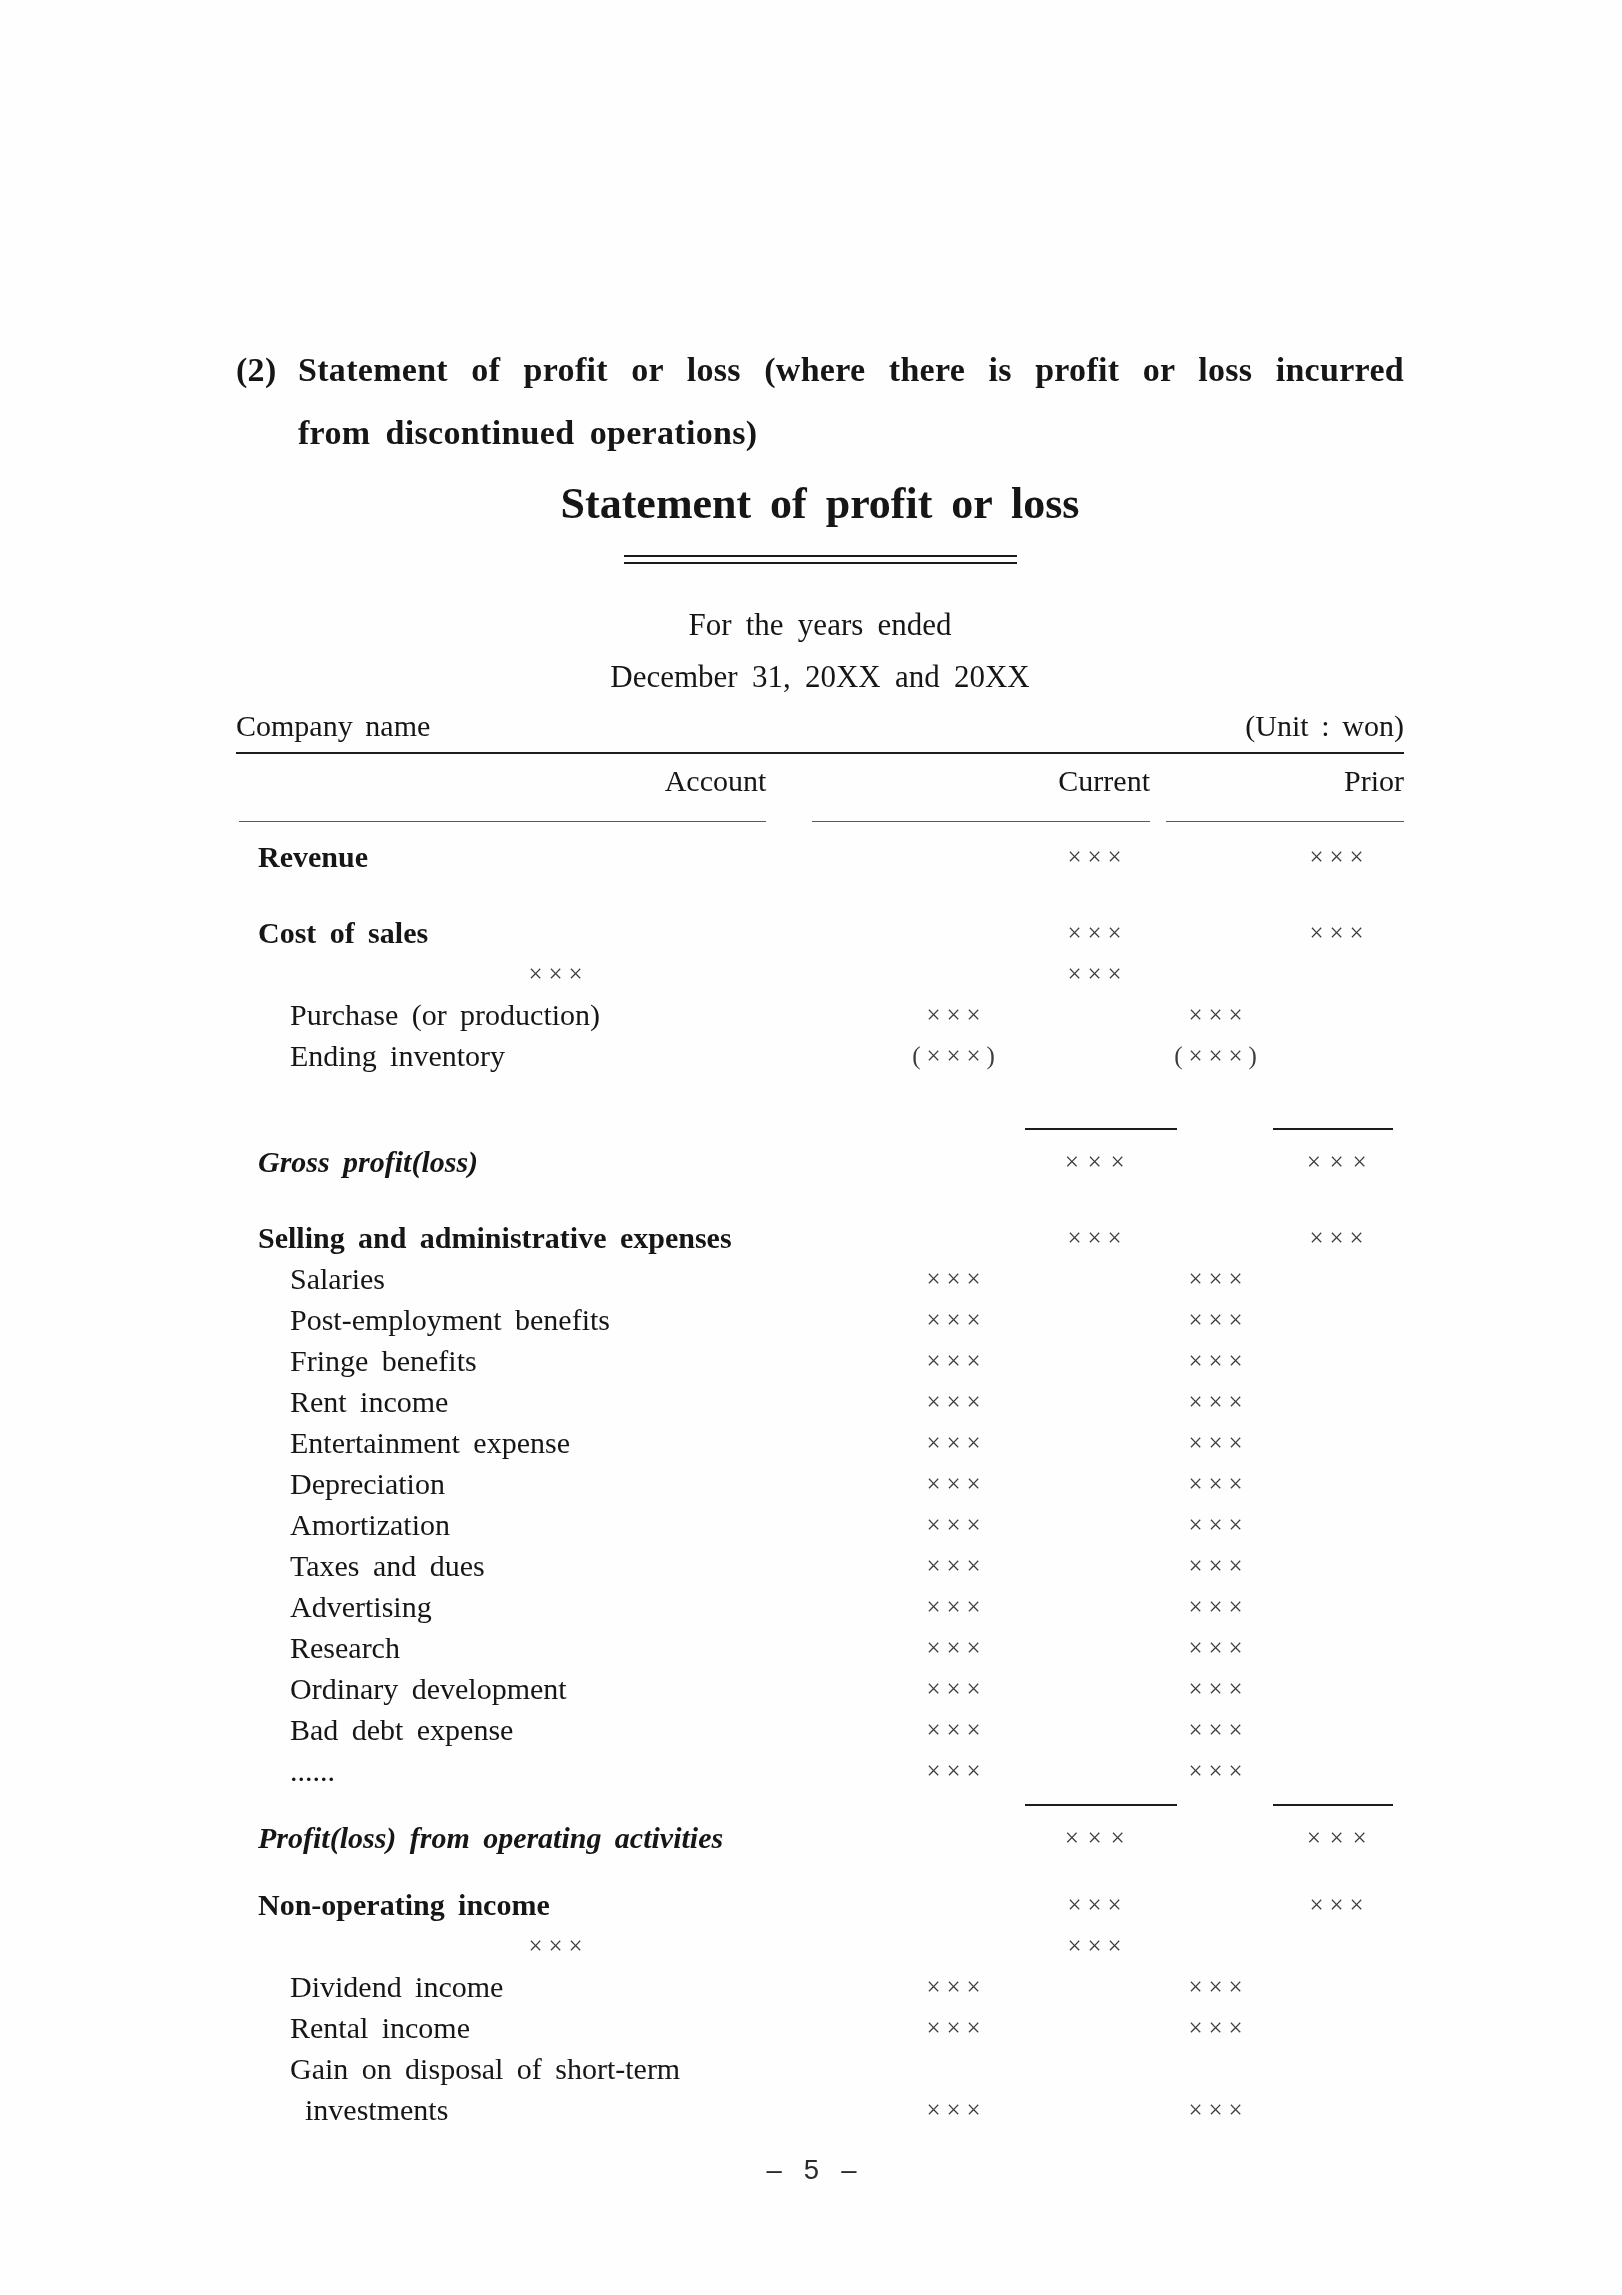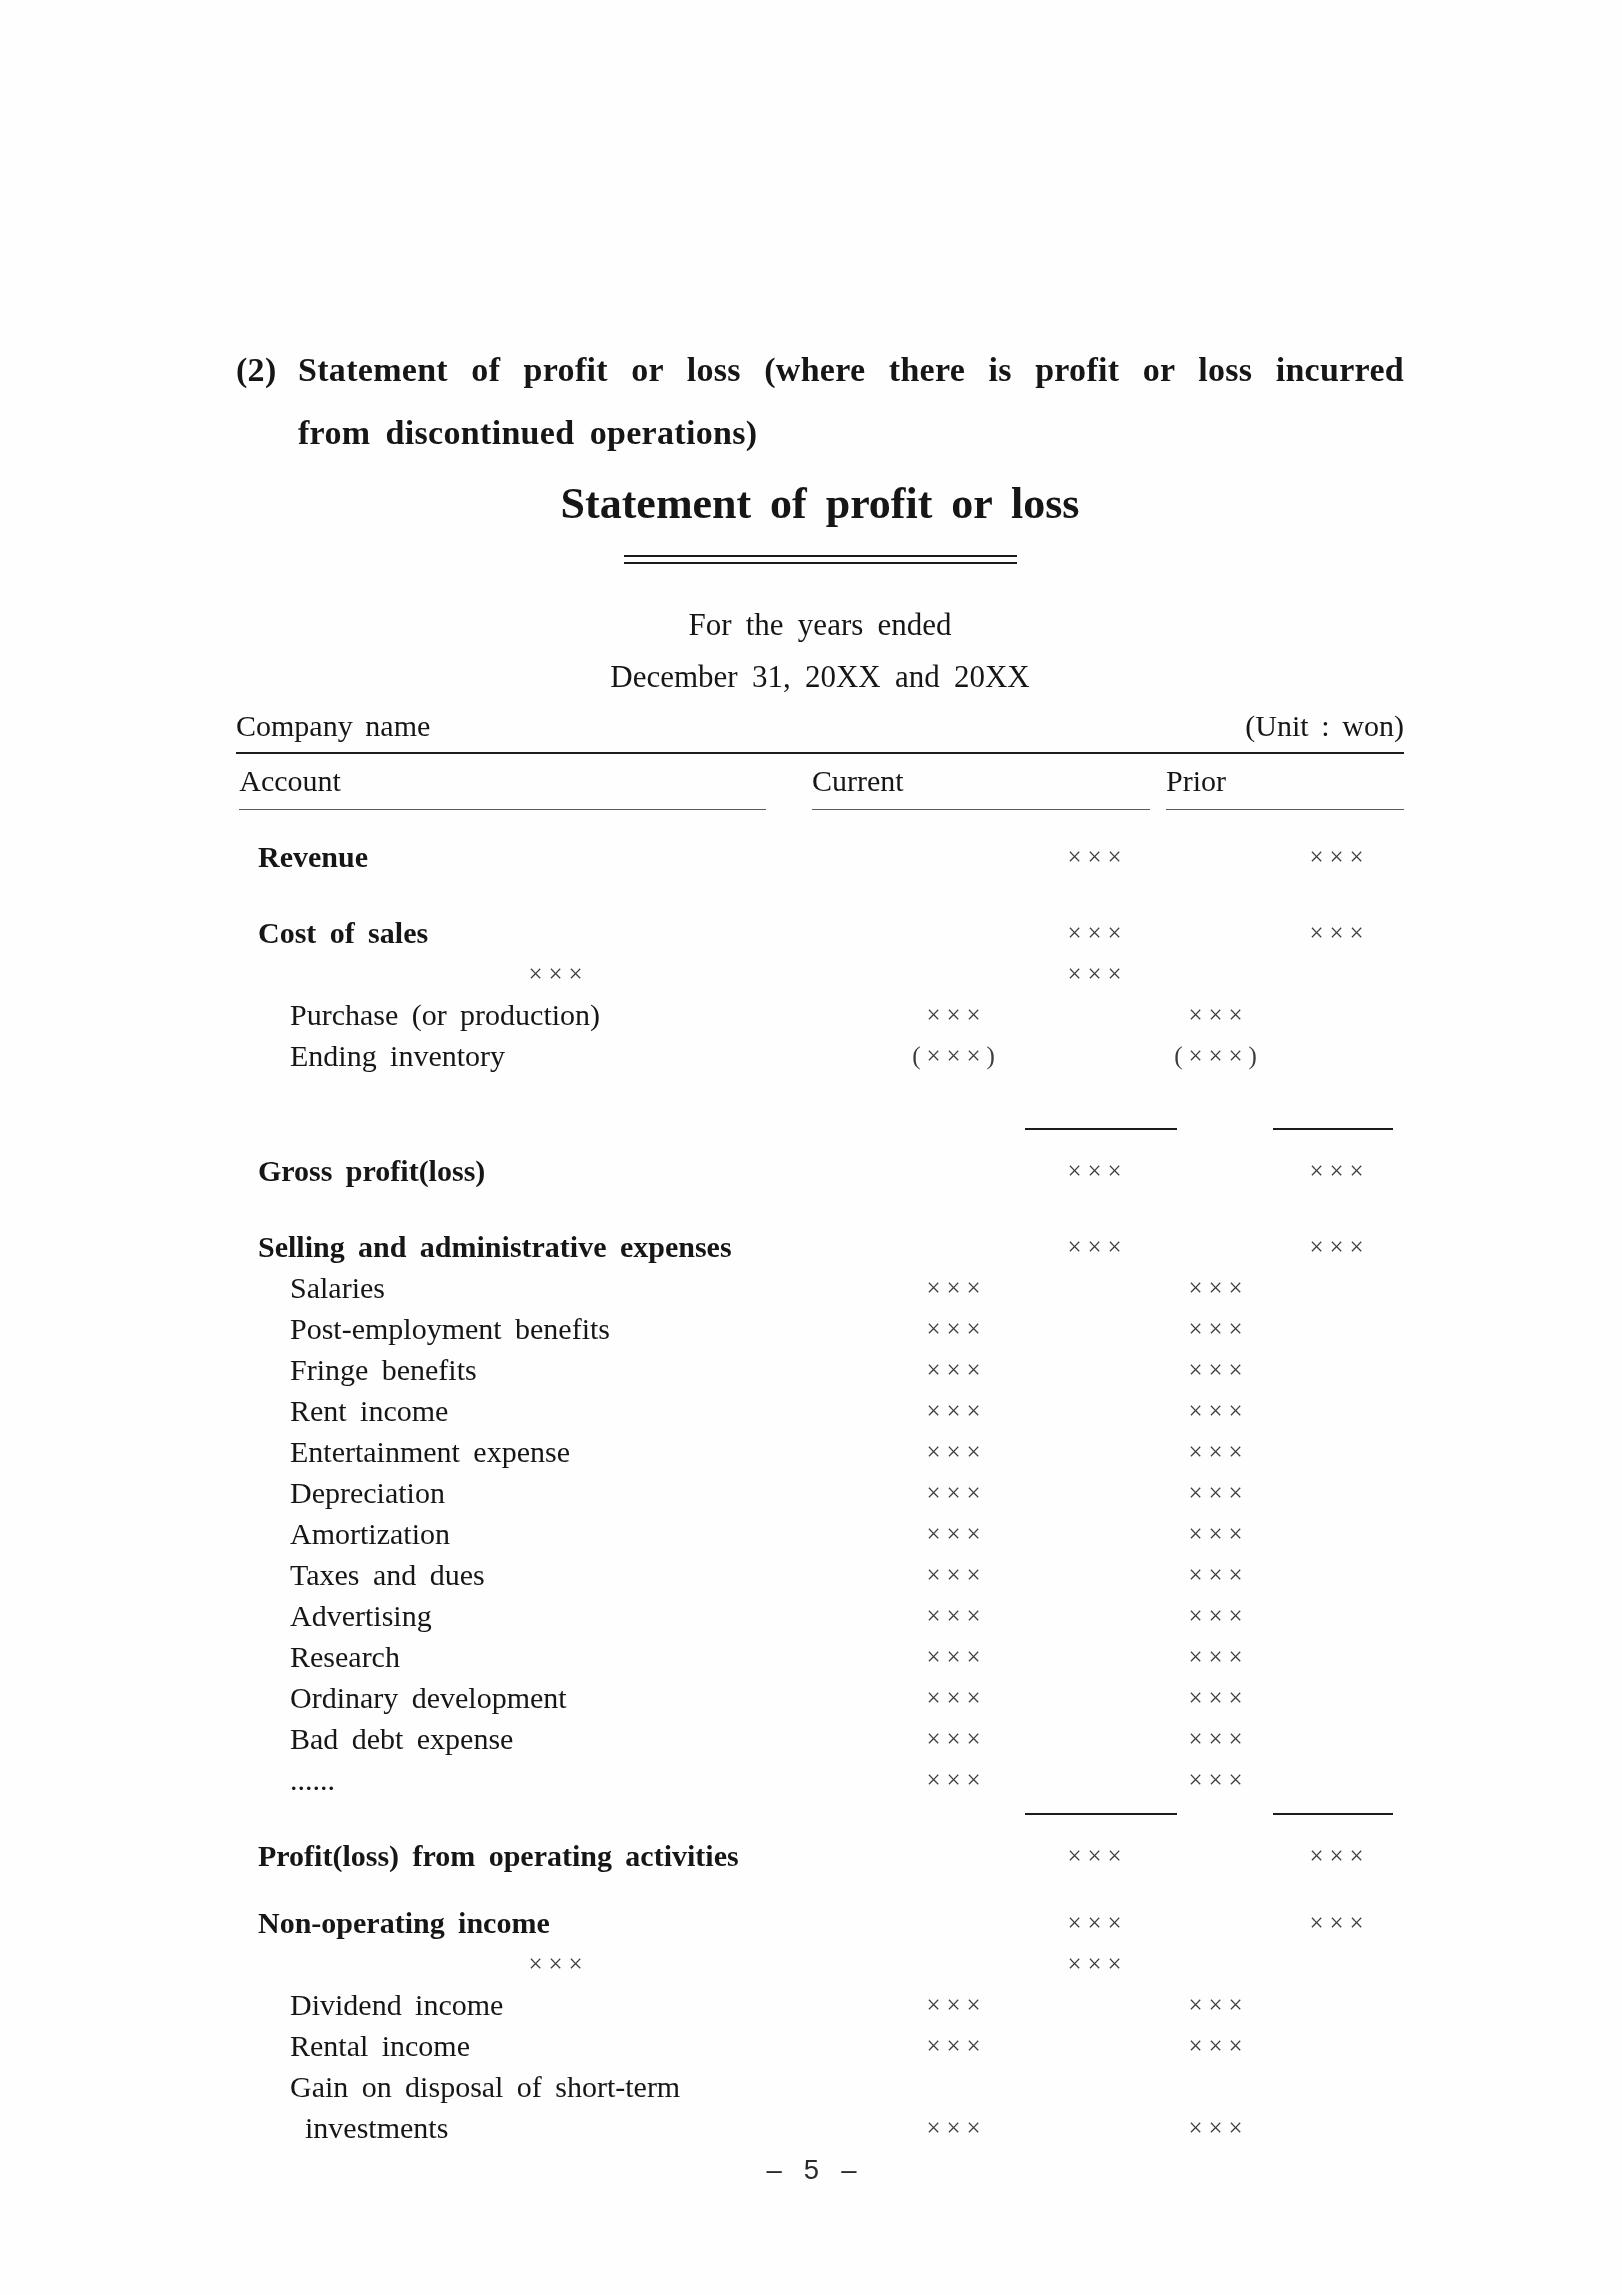--- a/index.html
+++ b/index.html
@@ -66,43 +66,43 @@
   }
   
   .col-headers{
     position:relative;
     height:65px;
     font-size:30px;
   }
   .col-head{
     position:absolute;
     top:0;
-    text-align:left;
+    text-align:right;
     padding-top:7.9px;
     line-height:37px;
     border-bottom:1.3px solid #5a5a5a;
-    height:56px;
+    height:68px;
     box-sizing:border-box;
   }
   .ch-account{left:3.3px;width:527px;}
   .ch-current{left:576px;width:338px;}
   .ch-prior{left:930px;width:238px;}
   
   .trow{
     display:grid;
     grid-template-columns:645px 151px 131px 111px 131px;
     height:41px;
     line-height:41px;
     font-size:30px;
   }
   .trow .lbl{word-spacing:5.9px;padding-left:54px;white-space:nowrap;}
   .trow.bold .lbl{font-weight:bold;padding-left:22px;}
   .trow.deep .lbl{padding-left:69px;}
   .gap-lg{margin-top:35px;}
-  .gap-sm{margin-top:18px;}
+  .gap-sm{margin-top:9px;font-style:italic;}
   .amt{
     text-align:center;
     font-size:25px;
     letter-spacing:5.9px;
     color:#3c3c3c;
     white-space:nowrap;
   }
   .rules-row{
     position:relative;
     height:3.9px;

